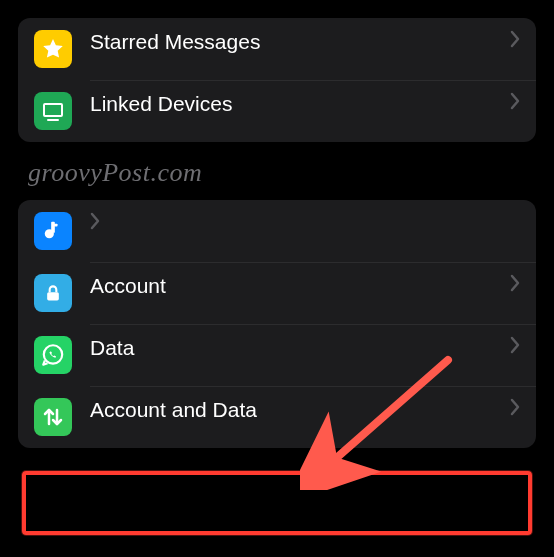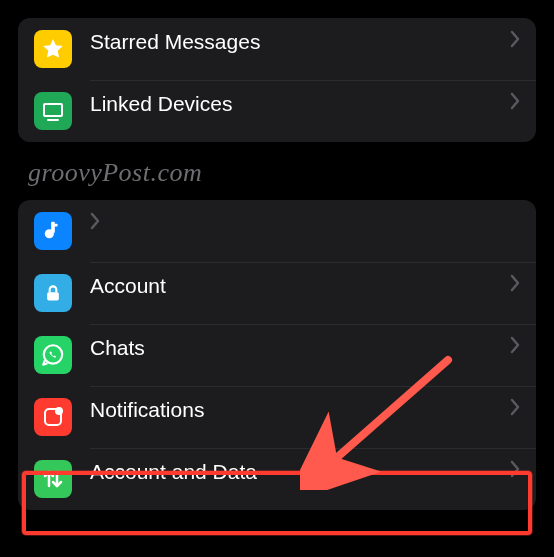--- a/index.html
+++ b/index.html
@@ -141,38 +141,26 @@
     </div>
 
     <div class="row">
       <div class="icon-box" style="background:#25d366">
         <svg width="26" height="26" viewBox="0 0 24 24" fill="none" stroke="#fff" stroke-width="2">
             <circle cx="12" cy="11.5" r="8.5"></circle>
             <path d="M4.5 17L3 21l4-1.3" stroke-linejoin="round"></path>
             <path d="M8.5 9c0 0 .5 2 2 3.5s3.5 2 3.5 2c.5-.5 1-1 1-1l-1.5-1-1 .5c-1-.5-1.5-1-2-2l.5-1-1-1.5s-.5.5-1 1" fill="#fff" stroke="none"></path>
           </svg>
       </div>
-      <div class="row-label">Chats</div>
+      <div class="row-label">Data</div>
       <svg class="chevron" width="10" height="18" viewBox="0 0 10 18" fill="none" stroke="currentColor" stroke-width="2.5" stroke-linecap="round" stroke-linejoin="round">
           <path d="M2 2l6 7-6 7"></path>
         </svg>
     </div>
 
-    <div class="row">
-      <div class="icon-box" style="background:#ff3b30">
-        <svg width="24" height="24" viewBox="0 0 24 24" fill="none">
-            <rect x="4" y="4" width="16" height="16" rx="4" fill="none" stroke="#fff" stroke-width="2"></rect>
-            <circle cx="18" cy="6" r="4" fill="#fff"></circle>
-          </svg>
-      </div>
-      <div class="row-label">Notifications</div>
-      <svg class="chevron" width="10" height="18" viewBox="0 0 10 18" fill="none" stroke="currentColor" stroke-width="2.5" stroke-linecap="round" stroke-linejoin="round">
-          <path d="M2 2l6 7-6 7"></path>
-        </svg>
-    </div>
 
     <div class="row">
       <div class="icon-box" style="background:#34c759">
         <svg width="24" height="24" viewBox="0 0 24 24" fill="none" stroke="#fff" stroke-width="2.5" stroke-linecap="round" stroke-linejoin="round">
             <path d="M8 19V5"></path>
             <path d="M4 9l4-4 4 4"></path>
             <path d="M16 5v14"></path>
             <path d="M12 15l4 4 4-4"></path>
           </svg>
       </div>

